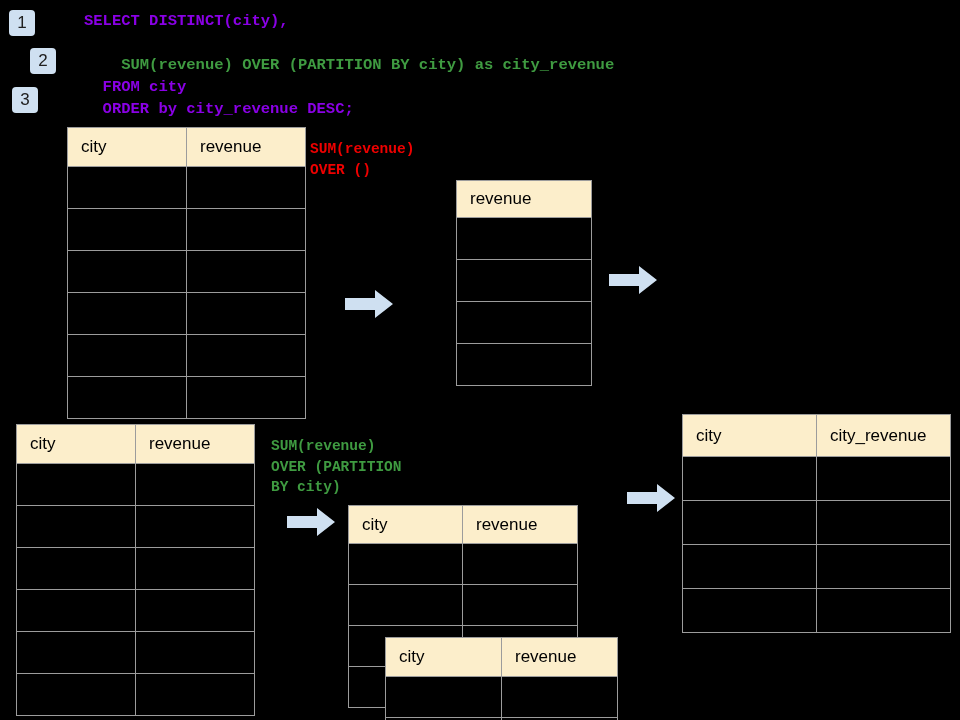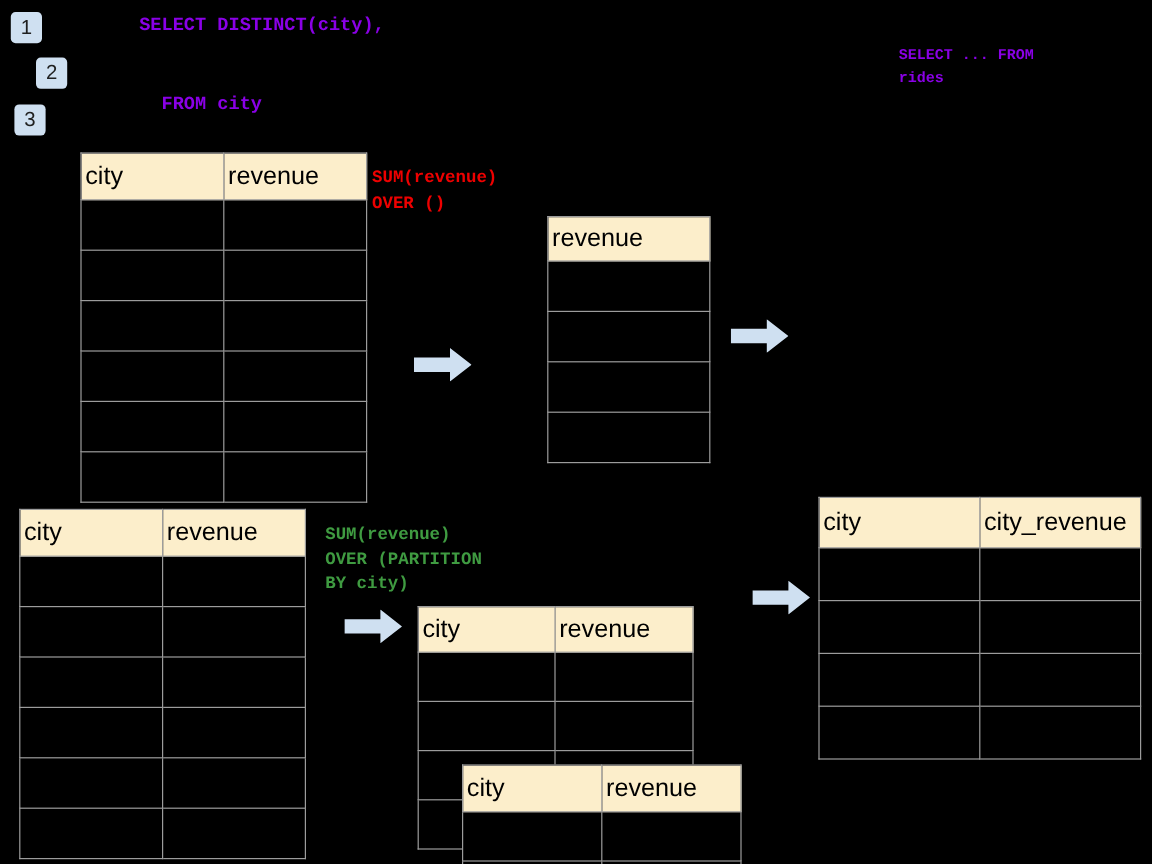--- a/index.html
+++ b/index.html
@@ -31,21 +31,20 @@
   }
 
   
   .sql {
     position: absolute;
     font-family: "Liberation Mono", monospace;
     font-size: 15.5px;
     font-weight: bold;
     white-space: pre;
     letter-spacing: 0px;
-    margin-left: 32px;
   }
   .sql-purple { color: #8a00e6; }
   .sql-red    { color: #ee0000; }
   .sql-green  { color: #3f9b41; }
 
   
   .note {
     position: absolute;
     font-family: "Liberation Mono", monospace;
     font-weight: bold;
@@ -65,48 +64,48 @@
   }
   .tbl th, .tbl td {
     border: 1px solid #9c9c9c;
     padding: 0;
     margin: 0;
   }
   .tbl th {
     background: #fceecb;
     color: #000000;
     font-family: "Liberation Sans", sans-serif;
-    font-size: 21px;
+    font-size: 17px;
     font-weight: normal;
     text-align: left;
-    padding-left: 3px;
+    padding-left: 13px;
   }
   .tbl td {
     background: #000000;
   }
 
   
   .arrow {
     position: absolute;
   }
 </style>
 </head>
 <body>
 
 <div id="canvas">
 
   <div class="badge" style="left:9px;  top:10px;">1</div>
   <div class="badge" style="left:30px; top:48px;">2</div>
   <div class="badge" style="left:12px; top:87px;">3</div>
 
   <div class="sql sql-purple" style="left:84px; top:12px;">SELECT DISTINCT(city),</div>
+  <div class="sql sql-green" style="left:84px; top:56px;">    SUM(revenue) OVER (PARTITION BY city) as city_revenue</div>
   <div class="sql sql-purple" style="left:84px; top:78px;">  FROM city</div>
-
-  <div class="note note-purple" style="left:749px; top:37px;">SELECT ... FROM
-rides</div>
+  <div class="sql sql-purple" style="left:84px; top:100px;">  ORDER by city_revenue DESC;</div>
+
 
   <div class="note note-red" style="left:310px; top:139px;">SUM(revenue)
 OVER ()</div>
 
   <div class="note note-green" style="left:271px; top:436px;">SUM(revenue)
 OVER (PARTITION
 BY city)</div>
 
   <table class="tbl" style="left:67px; top:127px; width:238px;">
     <colgroup>

